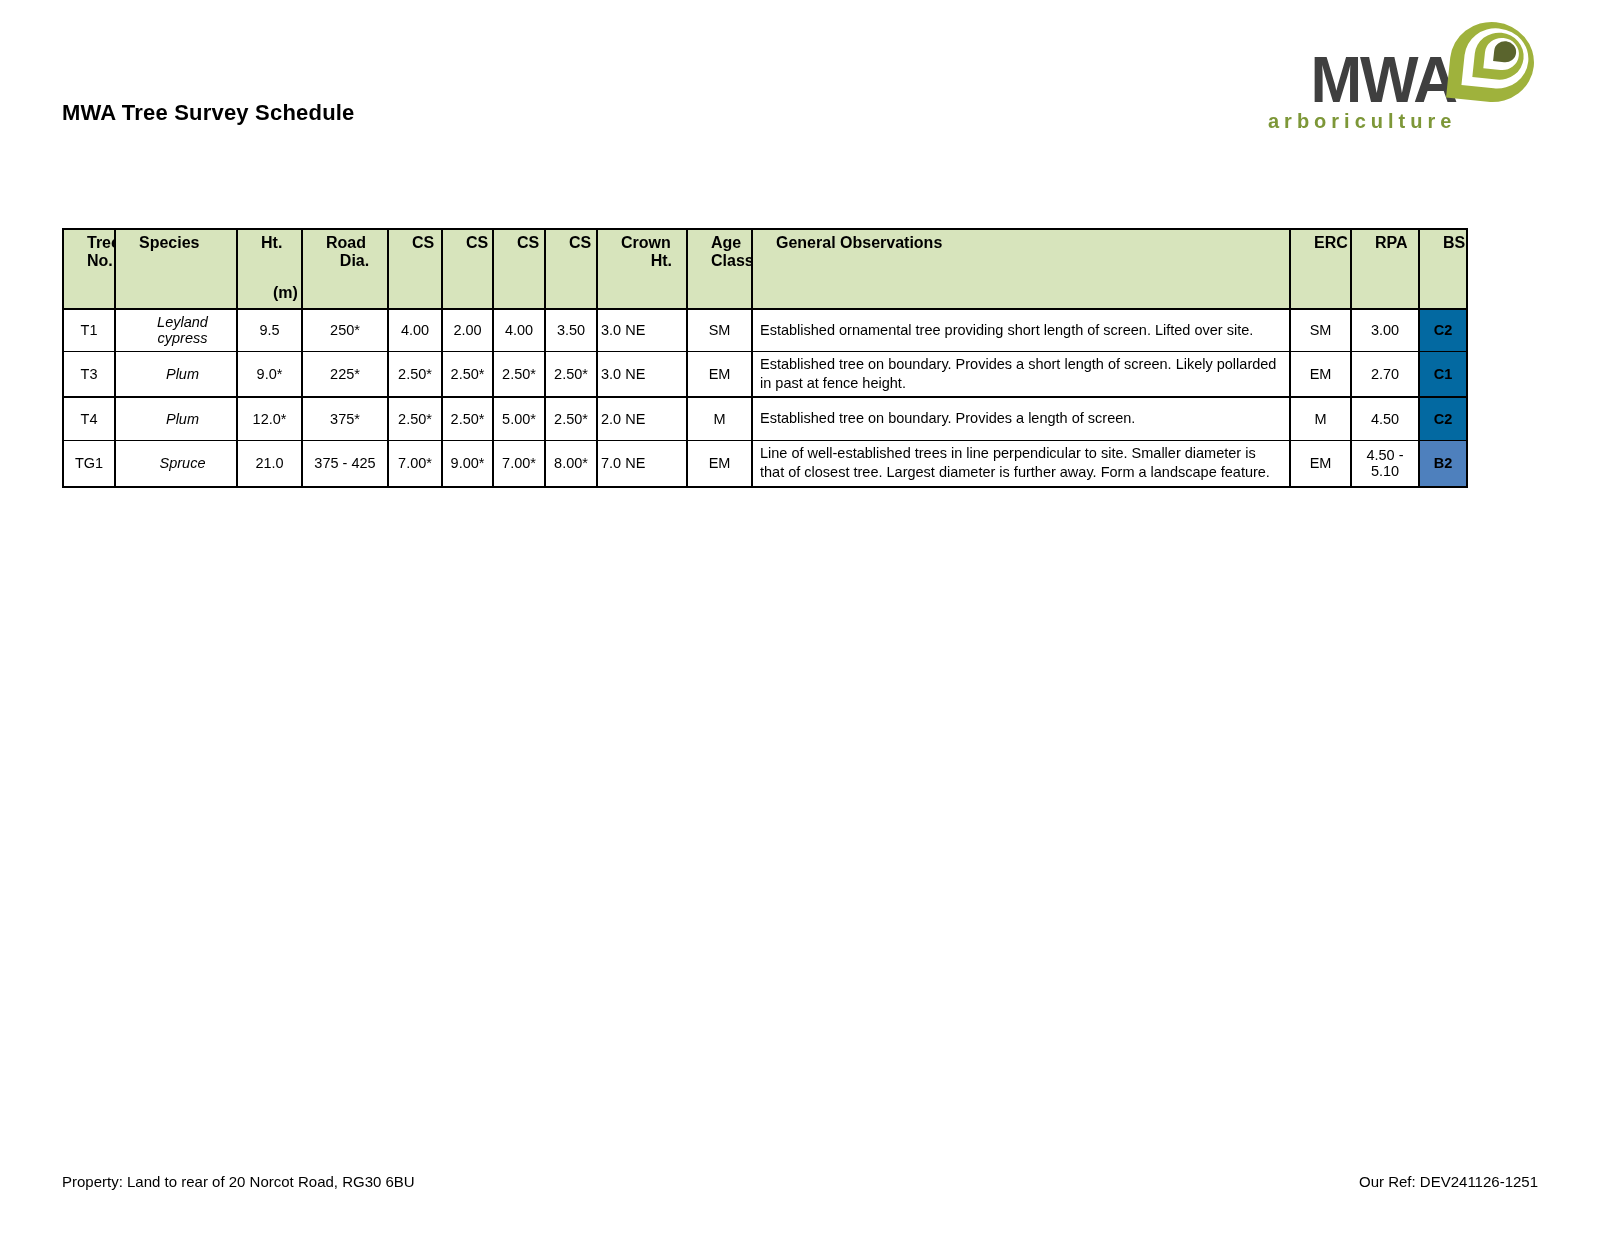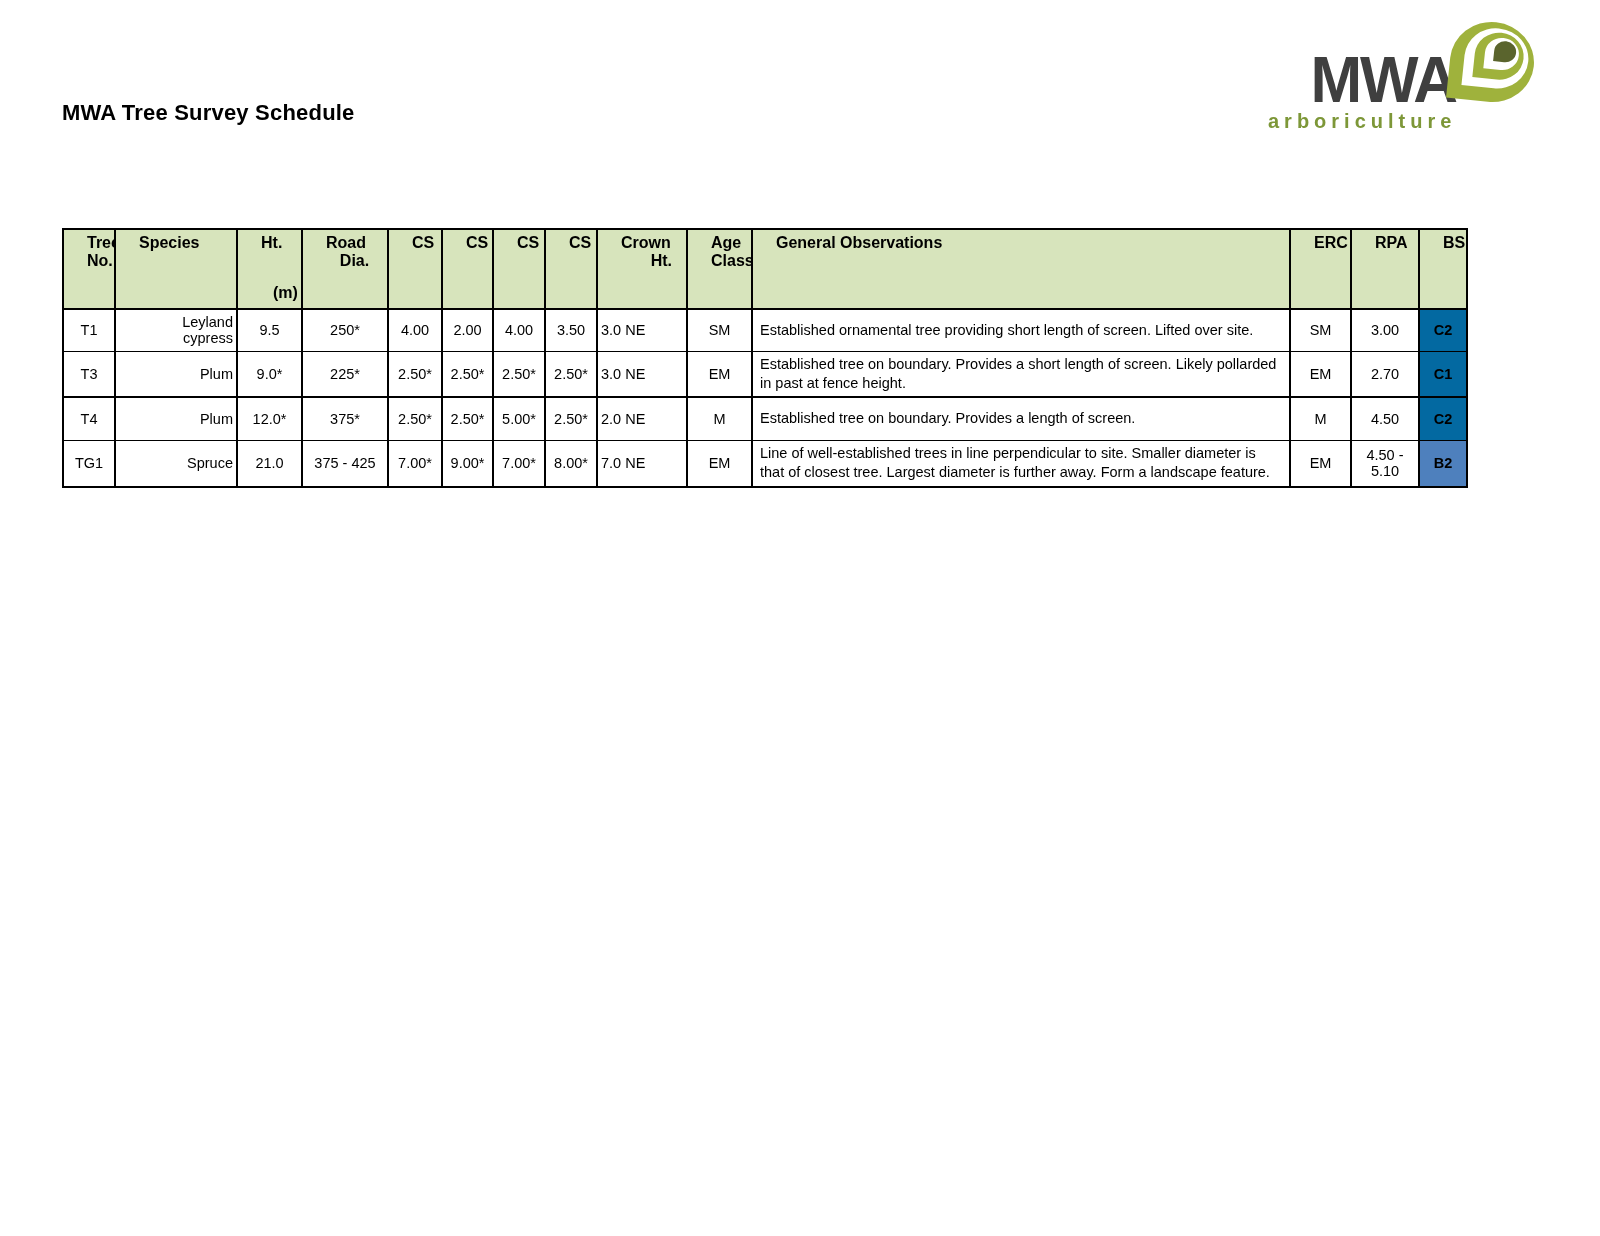--- a/index.html
+++ b/index.html
@@ -70,21 +70,21 @@
   .hdr-center2 { text-align:center; }
   .hdr-right2 { text-align:right; padding-right:10px; }
 
   .survey tbody tr { height:42px; }
   .survey tbody tr:nth-child(3) { height:44px; }
   .survey tbody tr:nth-child(5) { height:48px; }
   .survey tbody tr:nth-child(3) td,
   .survey tbody tr:nth-child(5) td { border-top-width:2px; }
 
   .survey td { text-align:center; padding:2px 3px; }
-  td.c-species { text-align:right; padding-left:16px; }
+  td.c-species { text-align:center; padding-left:16px;font-style:italic; }
   td.c-obs { text-align:left; padding:3px 7px; font-size:14.5px; line-height:1.32; }
   td.c-crown { text-align:left; padding-right:18px; }
   td.c-rpa { white-space:pre-line; }
   td.c-bs { font-weight:700; }
   td.bs-gray { background:#0369a1; }
   td.bs-blue { background:#4e80bd; }
 
   
   .footer {
     position:absolute; left:62px; right:62px; top:1173px;
@@ -223,14 +223,18 @@
           <td class="c-age">EM</td>
           <td class="c-obs">Line of well-established trees in line perpendicular to site. Smaller diameter is that of closest tree. Largest diameter is further away. Form a landscape feature.</td>
           <td class="c-erc">EM</td>
           <td class="c-rpa">4.50 -
 5.10</td>
           <td class="c-bs bs-blue">B2</td>
         </tr>
       </tbody>
   </table>
 
+  <div class="footer">
+    <span>Property: Land to rear of 20 Norcot Road, RG30 6BU</span>
+    <span>Our Ref: DEV241126-1251</span>
+  </div>
 
 </div>
 
 </body></html>

